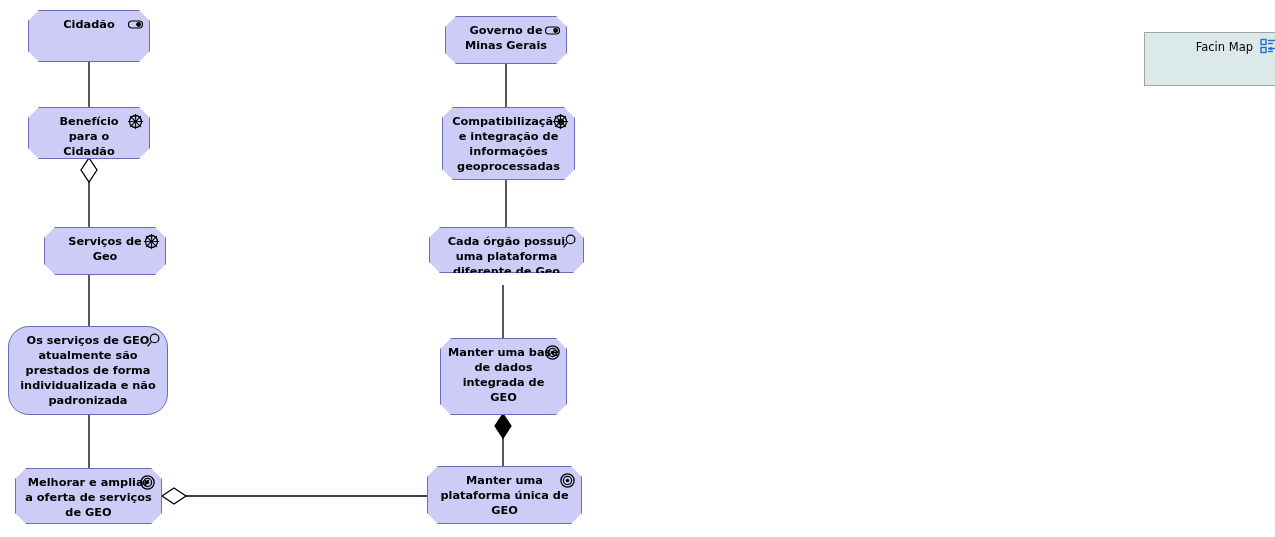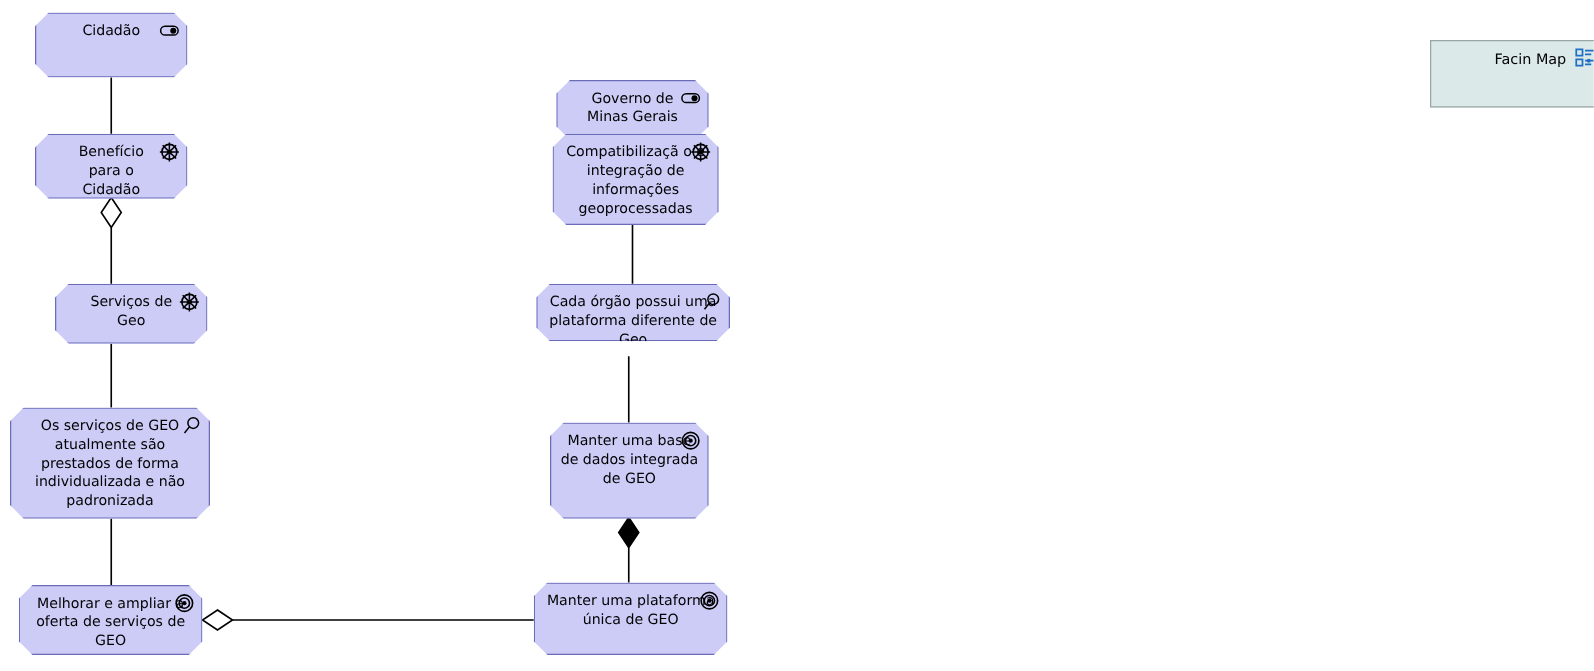--- a/index.html
+++ b/index.html
@@ -30,20 +30,21 @@
   }
   .node {
     position: absolute;
     box-sizing: border-box;
     background: #ccccf7;
     border: 1px solid #6b6bb8;
     
     clip-path: polygon(11px 0, calc(100% - 11px) 0, 100% 11px, 100% calc(100% - 11px),
                        calc(100% - 11px) 100%, 11px 100%, 0 calc(100% - 11px), 0 11px);
     display: block;
+    font-weight: bold;
   }
   .node .label {
     position: absolute;
     left: 7px;
     right: 7px;
     top: 6px;
     text-align: center;
     font-size: 11.3px;
     line-height: 15px;
     color: #000000;
@@ -163,40 +164,40 @@
             <line x1="9.91" y1="9.91" x2="13.87" y2="13.87" stroke="#000000" stroke-width="1.2"></line>
             <line x1="8.50" y1="10.50" x2="8.50" y2="16.10" stroke="#000000" stroke-width="1.2"></line>
             <line x1="7.09" y1="9.91" x2="3.13" y2="13.87" stroke="#000000" stroke-width="1.2"></line>
             <line x1="6.50" y1="8.50" x2="0.90" y2="8.50" stroke="#000000" stroke-width="1.2"></line>
             <line x1="7.09" y1="7.09" x2="3.13" y2="3.13" stroke="#000000" stroke-width="1.2"></line>
             <line x1="8.50" y1="6.50" x2="8.50" y2="0.90" stroke="#000000" stroke-width="1.2"></line>
             <line x1="9.91" y1="7.09" x2="13.87" y2="3.13" stroke="#000000" stroke-width="1.2"></line>
           </svg>
         </span>
       </div>
-      <div class="node" style="left: 8px; top: 326px; width: 160px; height: 89px;">
+      <div class="node" style="left: 8px; top: 326px; width: 160px; height: 89px; border-radius: 21px;">
         <div class="label">Os serviços de GEO atualmente são prestados de forma individualizada e não padronizada</div>
         <span class="nicon">
           <svg viewBox="0 0 17 17" width="17" height="17">
             <circle cx="9.6" cy="6.4" r="4.3" fill="none" stroke="#000000" stroke-width="1.2"></circle>
             <line x1="6.5" y1="9.5" x2="2.6" y2="14.4" stroke="#000000" stroke-width="1.2"></line>
           </svg>
         </span>
       </div>
       <div class="node" style="left: 15px; top: 468px; width: 147px; height: 56px;">
         <div class="label">Melhorar e ampliar a oferta de serviços de GEO</div>
         <span class="nicon">
           <svg viewBox="0 0 17 17" width="17" height="17">
             <circle cx="8.5" cy="8.5" r="6.6" fill="none" stroke="#000000" stroke-width="1.3"></circle>
             <circle cx="8.5" cy="8.5" r="4.1" fill="none" stroke="#000000" stroke-width="1.3"></circle>
             <circle cx="8.5" cy="8.5" r="1.7" fill="#000000"></circle>
           </svg>
         </span>
       </div>
-      <div class="node" style="left: 445px; top: 16px; width: 122px; height: 48px; margin-top: 48px;">
+      <div class="node" style="left: 445px; top: 16px; width: 122px; height: 48px;">
         <div class="label">Governo de
 Minas Gerais</div>
         <span class="nicon">
           <svg viewBox="0 0 17 17" width="17" height="17">
             <rect x="1.5" y="5" width="14" height="7" rx="3.5" ry="3.5" fill="none" stroke="#000000" stroke-width="1.2"></rect>
             <circle cx="11.6" cy="8.5" r="2.4" fill="#000000"></circle>
           </svg>
         </span>
       </div>
       <div class="node" style="left: 442px; top: 107px; width: 133px; height: 73px;">

